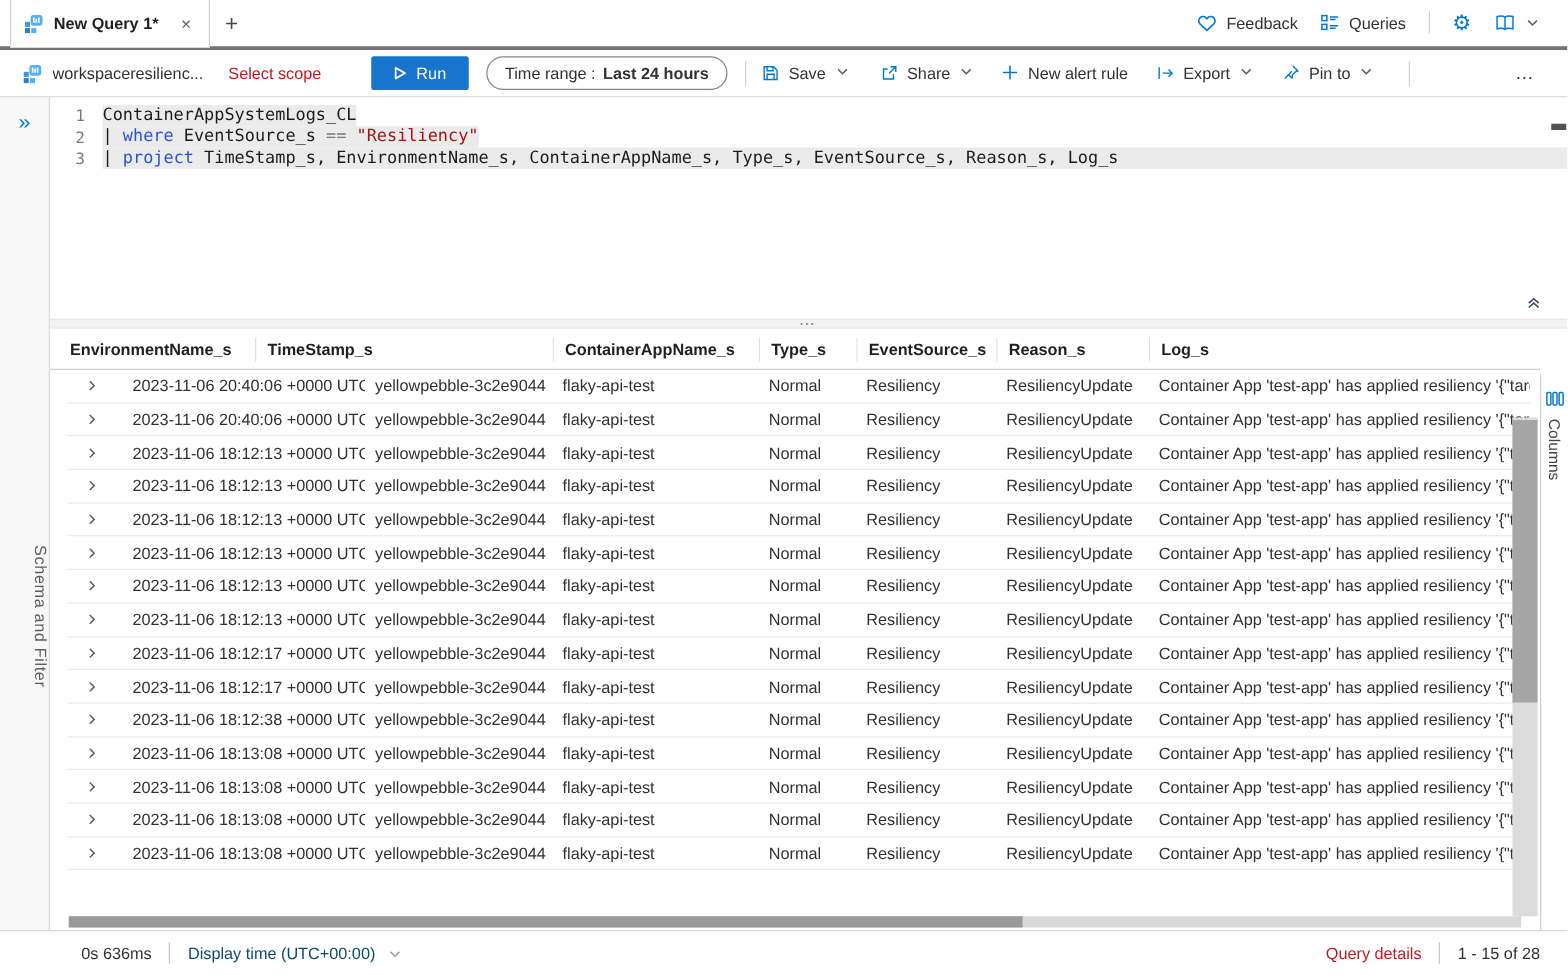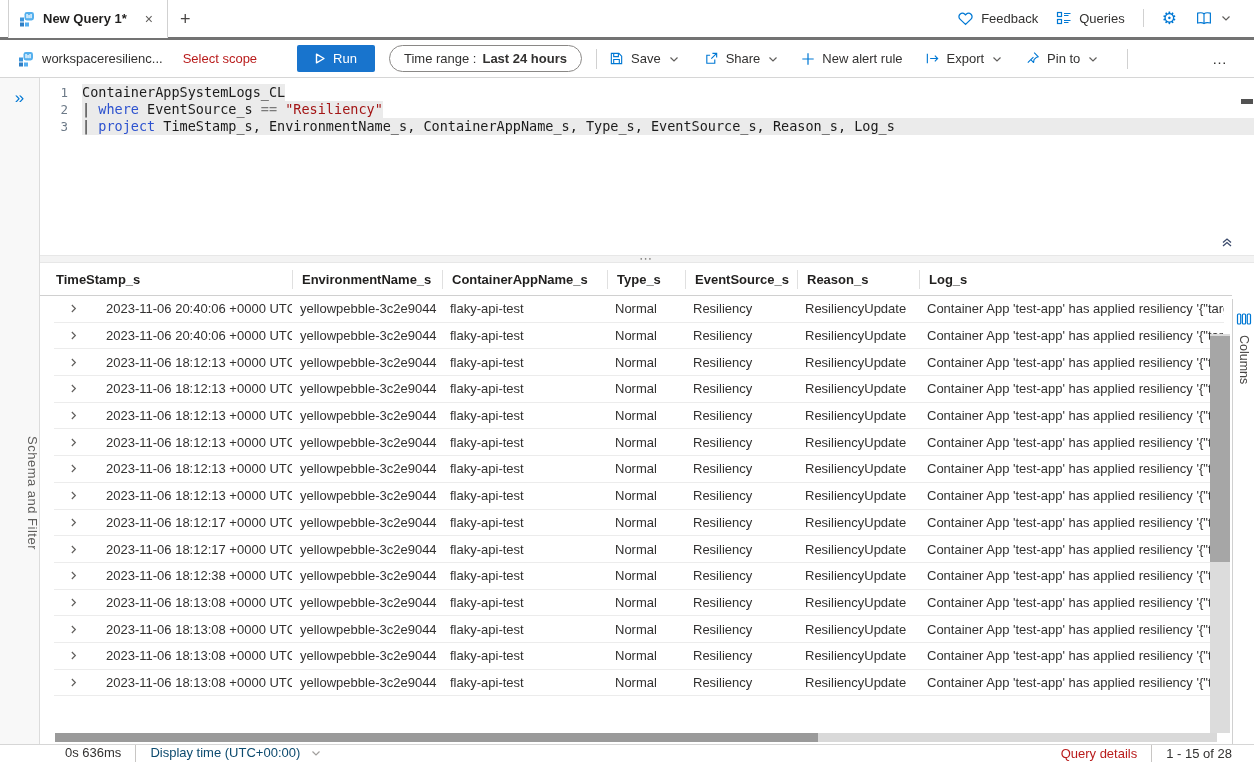--- a/index.html
+++ b/index.html
@@ -22,21 +22,21 @@
 
   
   .toolbar { position:absolute; top:40px; left:0; right:0; height:38px; display:flex; align-items:center; padding-left:18px; border-bottom:1px solid #d6d6d6; background:#fff; }
   .ws-label { margin-left:8px; max-width:128px; overflow:hidden; white-space:nowrap; }
   .link { color:#b91c1c; cursor:pointer; white-space:nowrap; }
   .select-scope { margin-left:20px; }
   .run-btn { margin-left:40px; display:flex; align-items:center; gap:8px; background:#1874cd; color:#fff; border:none; height:27px; padding:0 18px; border-radius:2px; font-size:13px; cursor:pointer; }
   .time-pill { margin-left:14px; display:flex; align-items:center; gap:6px; border:1px solid #8a8886; border-radius:14px; height:27px; padding:0 14px; cursor:pointer; white-space:nowrap; }
   .time-pill b { font-weight:bold; }
   .tbar-divider { width:1px; height:20px; background:#d1d1d1; margin:0 12px 0 14px; }
-  .cmd { display:flex; align-items:center; gap:7px; cursor:pointer; white-space:nowrap; margin-right:22px; color:#323130; }
+  .cmd { display:flex; gap:7px; cursor:pointer; white-space:nowrap; margin-right:22px; color:#323130; }
   .cmd:first-of-type { margin-right:0; }
   .more-cmd { margin-left:auto; margin-right:26px; color:#323130; font-size:15px; letter-spacing:1px; cursor:pointer; }
   .more-divider { width:1px; height:20px; background:#d1d1d1; margin-right:14px; }
 
   
   .left-rail { position:absolute; top:78px; left:0; bottom:36px; width:40px; background:#f8f8f8; border-right:1px solid #dcdcdc; }
   .rail-expand { color:#0078d4; font-size:17px; text-align:center; margin-top:10px; cursor:pointer; }
   .rail-label { position:absolute; top:358px; left:0; width:40px; display:flex; justify-content:center; writing-mode:vertical-rl; color:#5f5e5c; font-size:13px; letter-spacing:.5px; }
 
   
@@ -86,21 +86,21 @@
   .vscroll { position:absolute; top:71px; left:1170px; width:20px; height:399px; background:#dcdcdc; }
   .vscroll-thumb { position:absolute; top:2px; left:0; width:20px; height:226px; background:#a6a6a6; }
   .hscroll { position:absolute; top:470px; left:15px; width:1162px; height:9px; background:#d9d9d9; }
   .hscroll-thumb { position:absolute; left:0; top:0; height:9px; width:763px; background:#9a9a9a; }
 
   .columns-strip { position:absolute; top:299px; left:1232px; width:22px; height:445px; background:#fff; border-left:1px solid #d0d0d0; }
   .columns-strip .col-icon { margin:12px auto 8px; cursor:pointer; }
   .columns-strip .col-label { writing-mode:vertical-rl; margin:0 auto; display:block; width:14px; color:#484644; font-size:12.5px; }
 
   
-  .statusbar { position:absolute; bottom:0; left:0; right:0; height:36px; border-top:1px solid #d6d6d6; display:flex; align-items:flex-start; padding:0 22px 0 65px; background:#fff; }
+  .statusbar { position:absolute; bottom:0; left:0; right:0; height:36px; border-top:1px solid #d6d6d6; display:flex; align-items:center; padding:0 22px 0 65px; background:#fff; }
   .sb-divider { width:1px; height:17px; background:#c8c6c4; margin:0 14px; }
   .sb-muted { color:#0c4a6e; display:flex; align-items:center; gap:10px; }
   .sb-right { margin-left:auto; display:flex; align-items:center; }
 </style>
 </head>
 <body>
 
 <div class="page">
 
   <div class="tabbar">
@@ -258,22 +258,22 @@
     </div>
   </div>
 
   <div class="splitter">
       <span class="grip">⋯</span>
     </div>
 
   <div class="results">
 
     <div class="grid-header">
+      <span class="gh-cell gh-c1">EnvironmentName_s</span>
       <span class="gh-cell gh-c0">TimeStamp_s</span>
-      <span class="gh-cell gh-c1">EnvironmentName_s</span>
       <span class="gh-cell gh-c2">ContainerAppName_s</span>
       <span class="gh-cell gh-c3">Type_s</span>
       <span class="gh-cell gh-c4">EventSource_s</span>
       <span class="gh-cell gh-c5">Reason_s</span>
       <span class="gh-cell gh-c6">Log_s</span>
     </div>
 
     <div class="grid-body" id="grid-body">
     <div class="grid-row">
       <span class="cell cell-expander">

